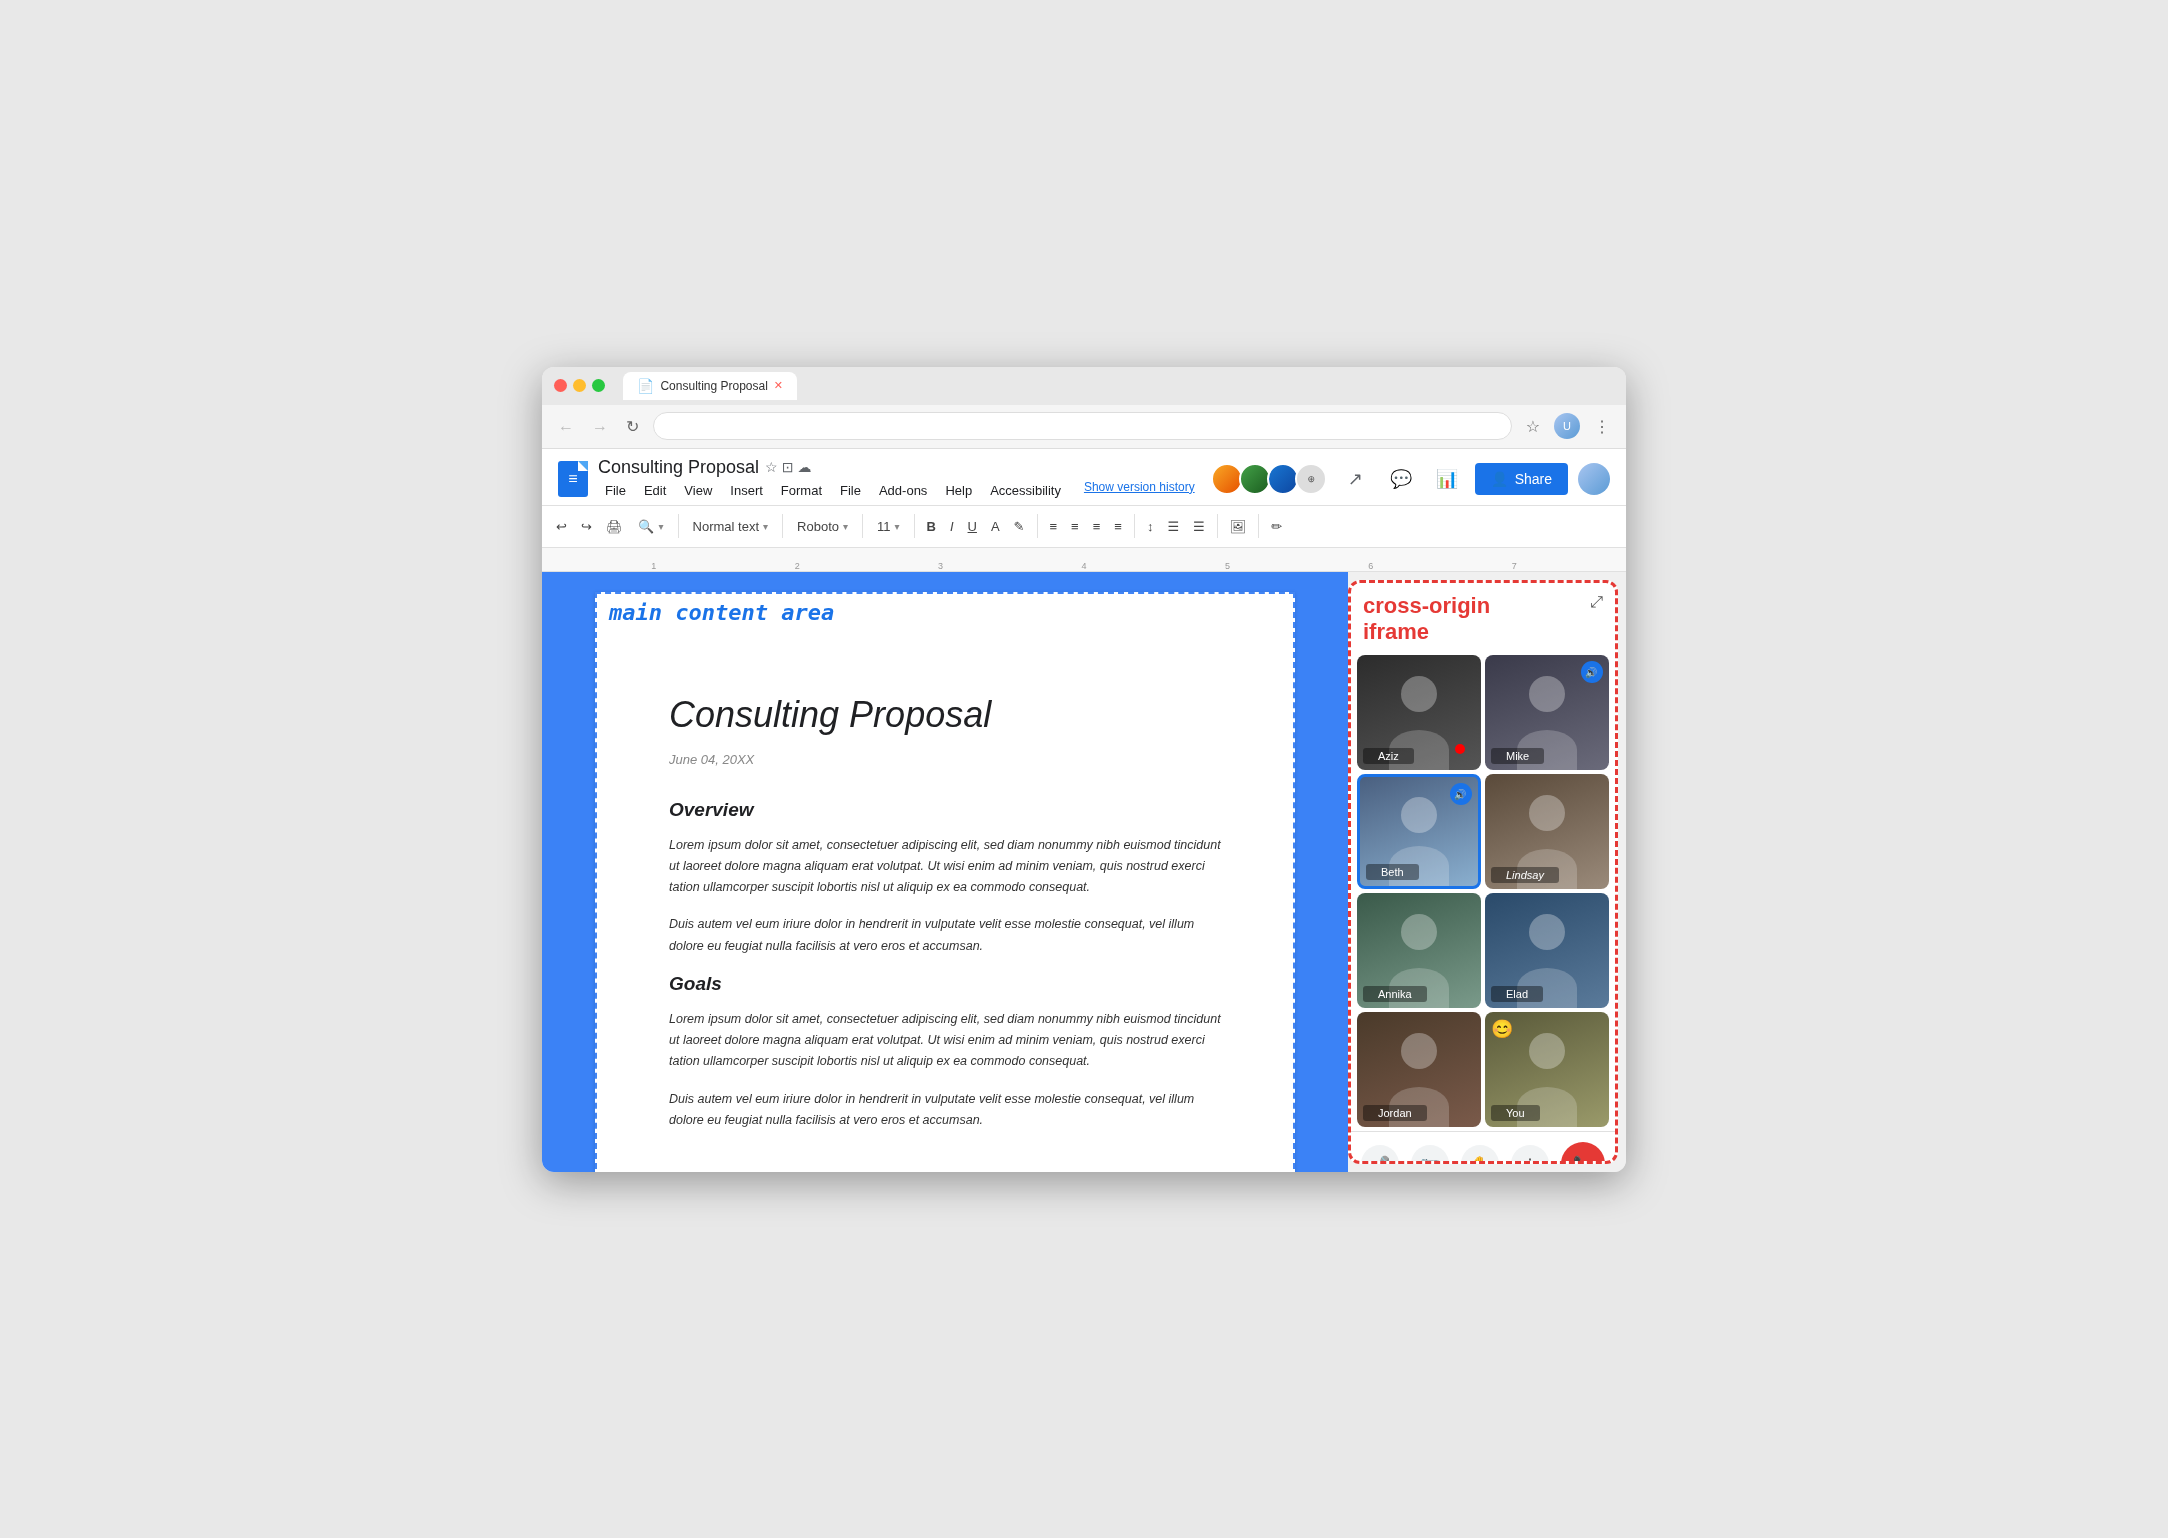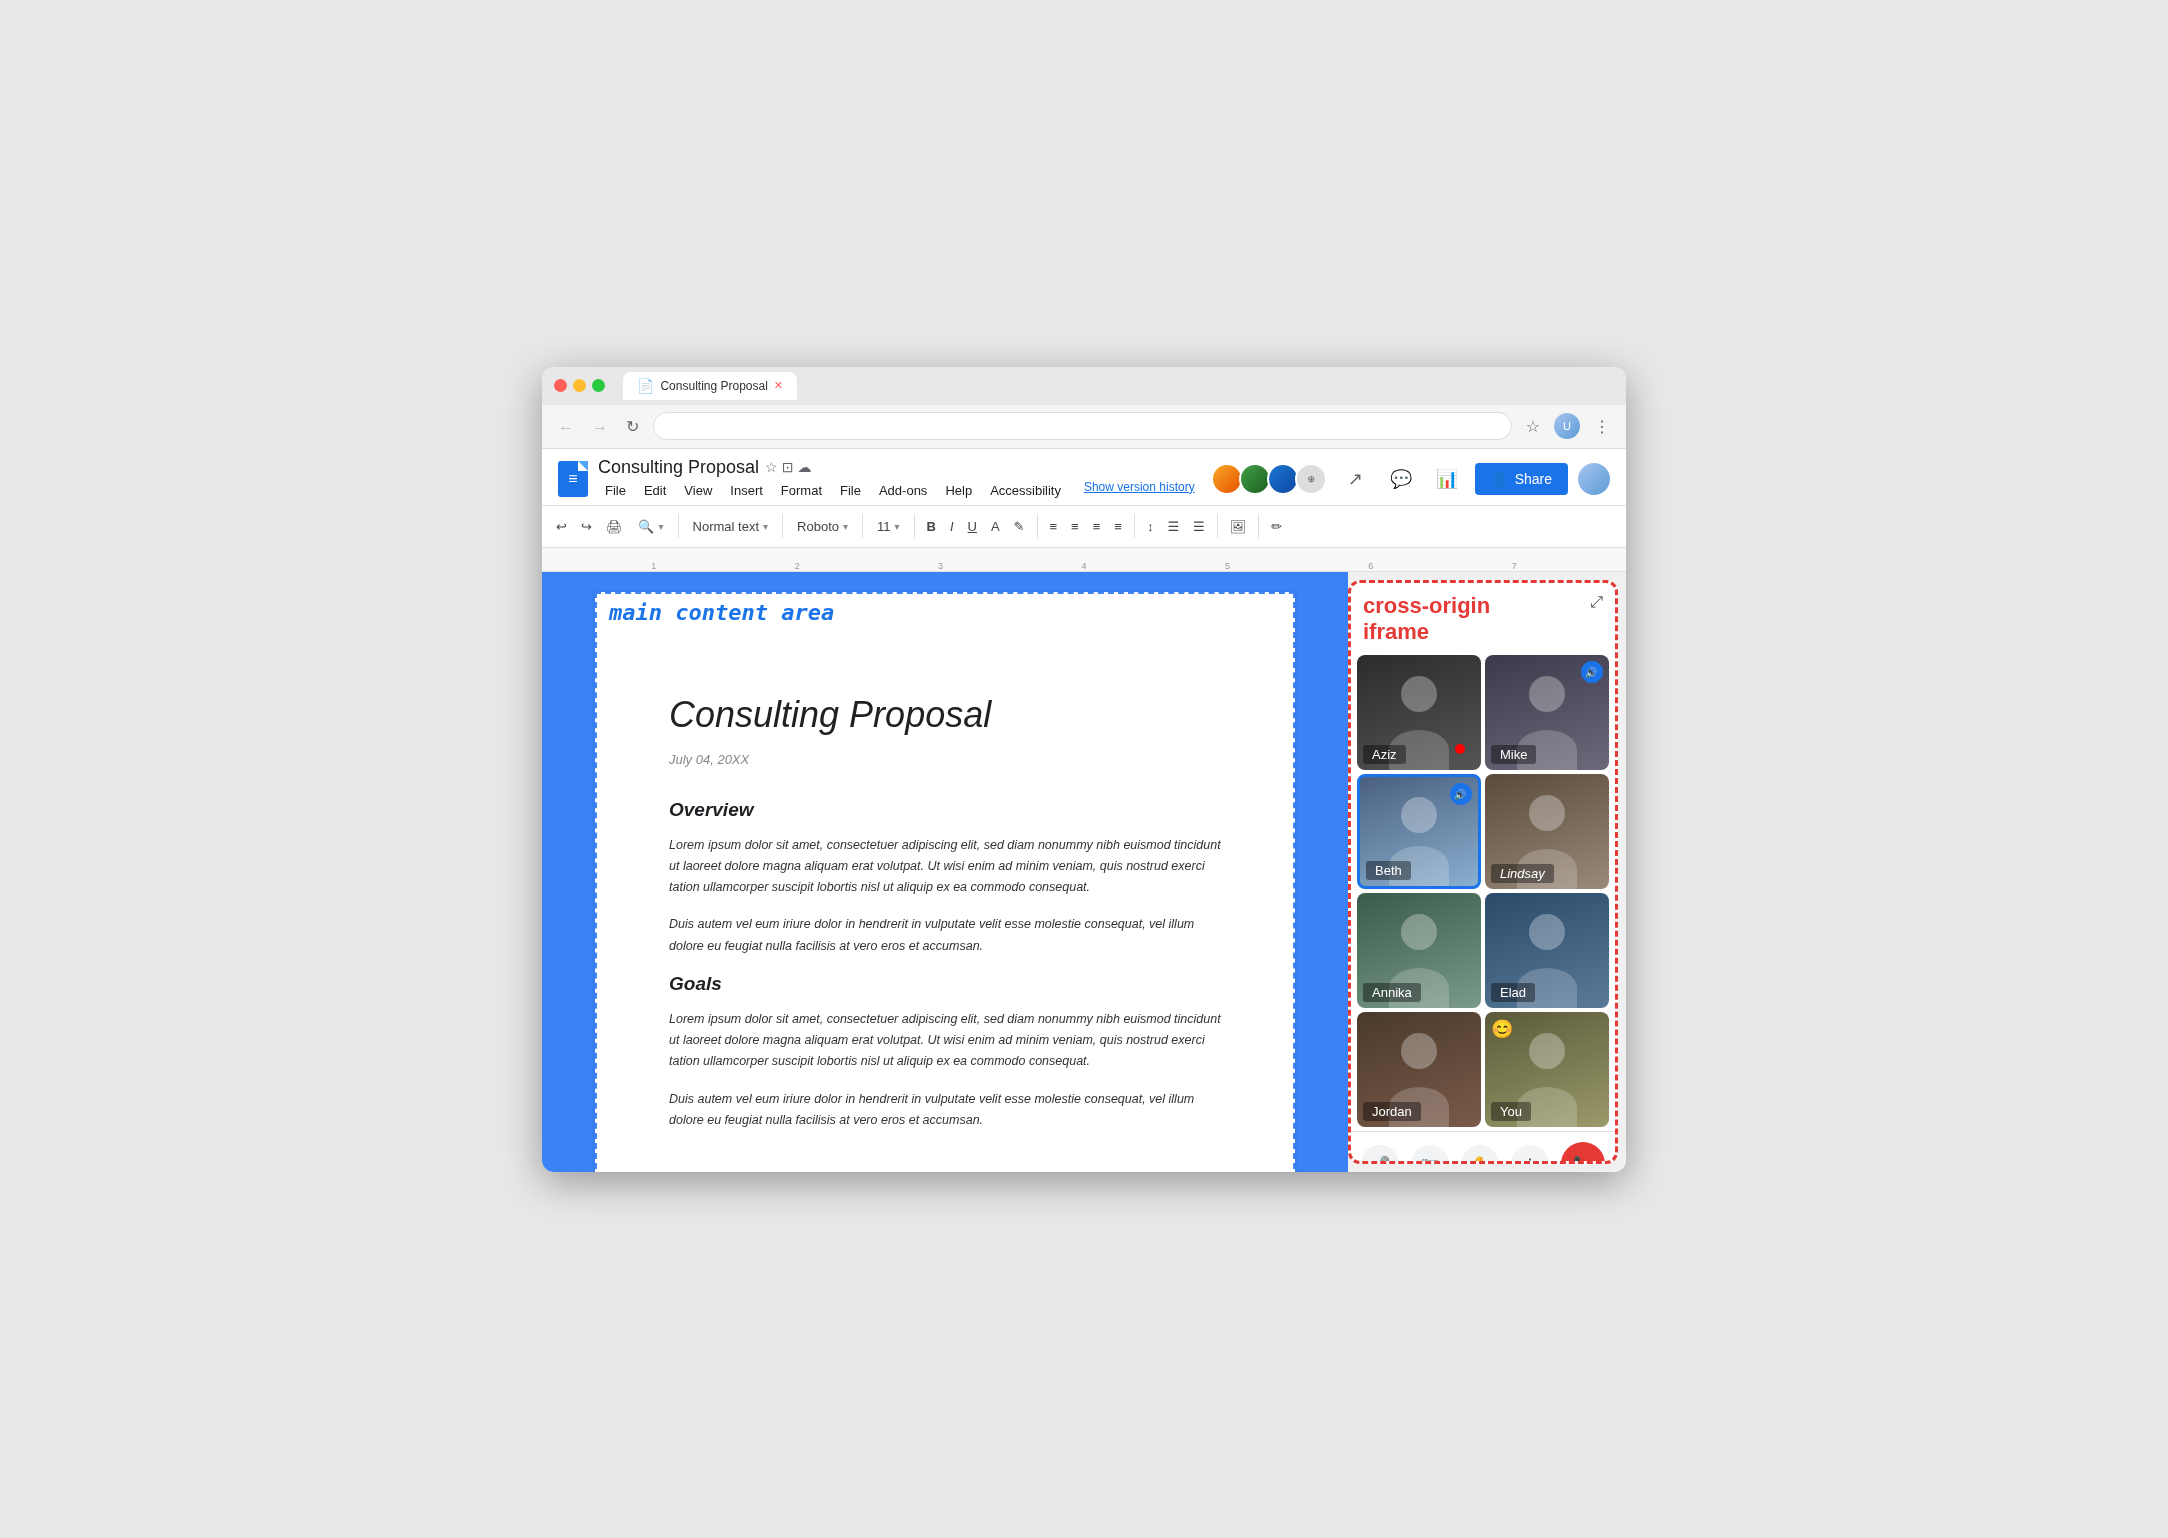--- a/index.html
+++ b/index.html
@@ -236,24 +236,24 @@
       border-radius: 8px;
       overflow: hidden;
       position: relative;
       height: 115px;
       background: #333;
     }
     .video-cell.active-speaker {
       border: 3px solid #1a73e8;
     }
     .video-name {
-      font-size: 13px;
+      font-size: 11px;
       color: white;
       background: rgba(0,0,0,0.4);
-      padding: 2px 9px;
+      padding: 2px 15px;
       border-radius: 3px;
       position: absolute;
       bottom: 6px;
       left: 6px;
     }
     .speaker-icon {
       position: absolute;
       top: 6px;
       right: 6px;
       width: 22px;
@@ -480,21 +480,21 @@
     </div>
   </div>
 
   <div class="main-area">
 
     <div class="doc-area">
       <div class="doc-page">
         <div class="main-content-label">main content area</div>
 
         <h1 class="doc-title">Consulting Proposal</h1>
-        <p class="doc-date">July 04, 20XX</p>
+        <p class="doc-date">June 04, 20XX</p>
 
         <h2 class="doc-heading">Overview</h2>
         <p class="doc-para">Lorem ipsum dolor sit amet, consectetuer adipiscing elit, sed diam nonummy nibh euismod tincidunt ut laoreet dolore magna aliquam erat volutpat. Ut wisi enim ad minim veniam, quis nostrud exerci tation ullamcorper suscipit lobortis nisl ut aliquip ex ea commodo consequat.</p>
         <p class="doc-para">Duis autem vel eum iriure dolor in hendrerit in vulputate velit esse molestie consequat, vel illum dolore eu feugiat nulla facilisis at vero eros et accumsan.</p>
 
         <h2 class="doc-heading">Goals</h2>
         <p class="doc-para">Lorem ipsum dolor sit amet, consectetuer adipiscing elit, sed diam nonummy nibh euismod tincidunt ut laoreet dolore magna aliquam erat volutpat. Ut wisi enim ad minim veniam, quis nostrud exerci tation ullamcorper suscipit lobortis nisl ut aliquip ex ea commodo consequat.</p>
         <p class="doc-para">Duis autem vel eum iriure dolor in hendrerit in vulputate velit esse molestie consequat, vel illum dolore eu feugiat nulla facilisis at vero eros et accumsan.</p>
       </div>
     </div>

